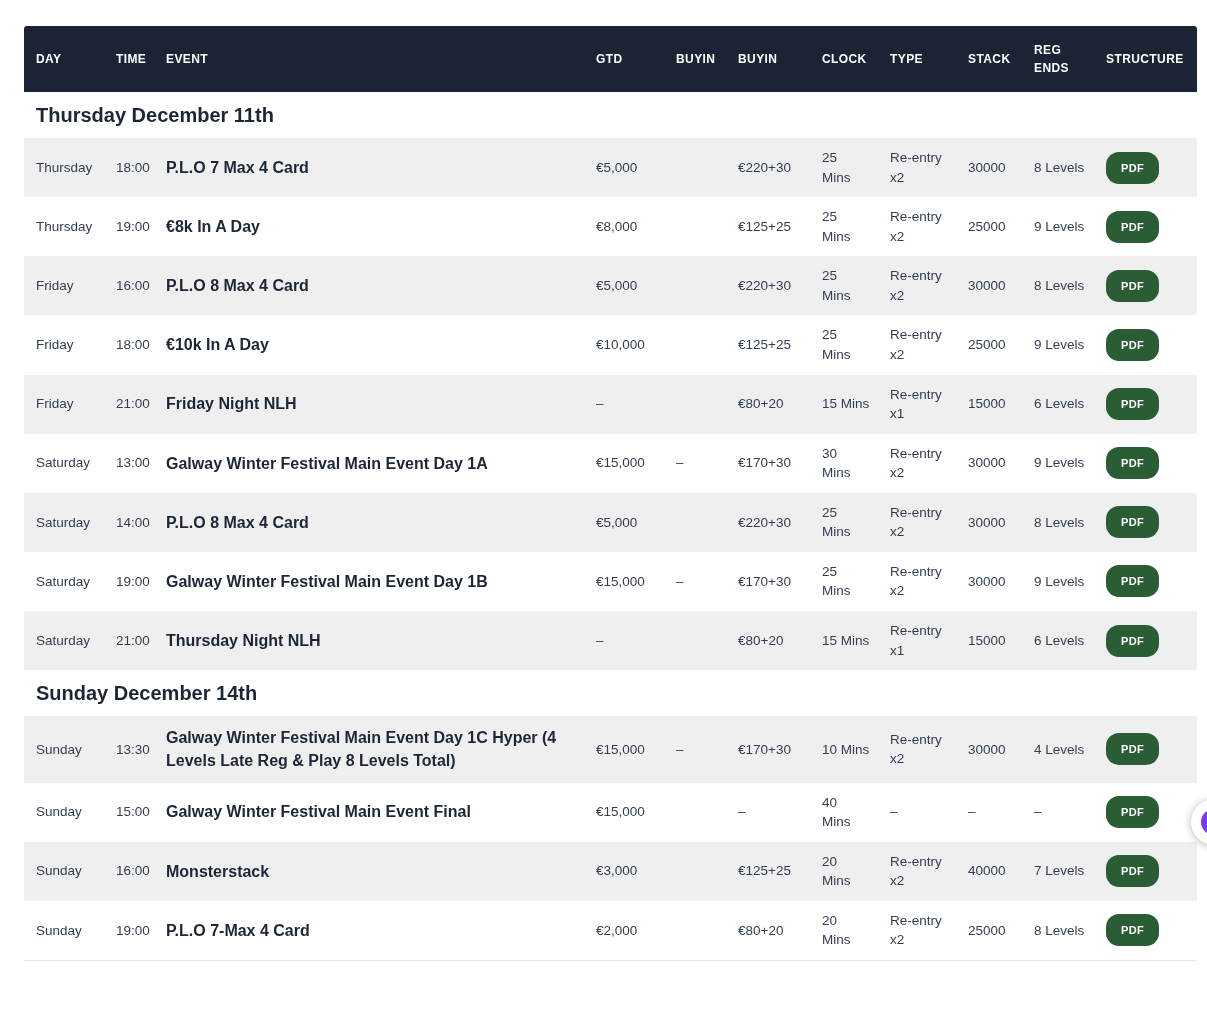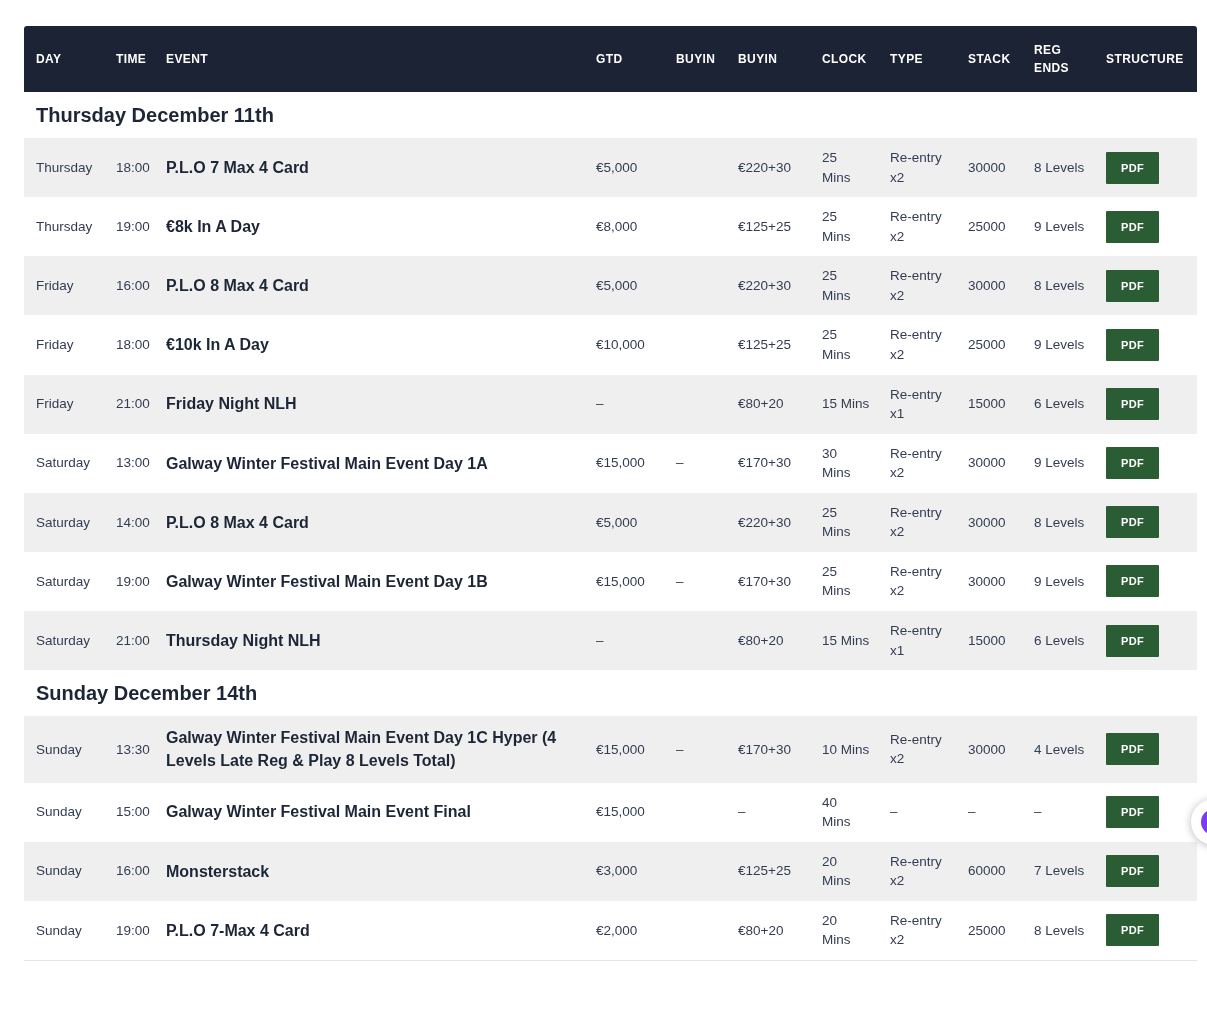--- a/index.html
+++ b/index.html
@@ -76,21 +76,21 @@
   .pdf-btn {
     display: inline-block;
     background: #2b5d34;
     color: #ffffff;
     border: none;
     font-family: "Liberation Sans", sans-serif;
     font-size: 11px;
     font-weight: 700;
     letter-spacing: 0.3px;
     padding: 10px 15px;
-    border-radius: 1px;
+    border-radius: 13px;
     cursor: pointer;
   }
 
   
   .floating-widget {
     position: fixed;
     top: 799px;
     right: -30px;
     width: 46px; height: 46px;
     border-radius: 50%;
@@ -302,21 +302,21 @@
         <tr class="event-row">
           <td class="col-day">Sunday</td>
           <td class="col-time">16:00</td>
           <td class="col-event">Monsterstack</td>
           <td class="col-gtd">€3,000</td>
           <td class="col-trophy"></td>
           <td class="col-buyin">€125+25</td>
           <td class="col-clock">20
 Mins</td>
           <td class="col-type">Re-entry x2</td>
-          <td class="col-stack">60000</td>
+          <td class="col-stack">40000</td>
           <td class="col-reg_ends">7 Levels</td>
           <td class="col-structure"><button class="pdf-btn">PDF</button></td>
         </tr>
         <tr class="event-row">
           <td class="col-day">Sunday</td>
           <td class="col-time">19:00</td>
           <td class="col-event">P.L.O 7-Max 4 Card</td>
           <td class="col-gtd">€2,000</td>
           <td class="col-trophy"></td>
           <td class="col-buyin">€80+20</td>

